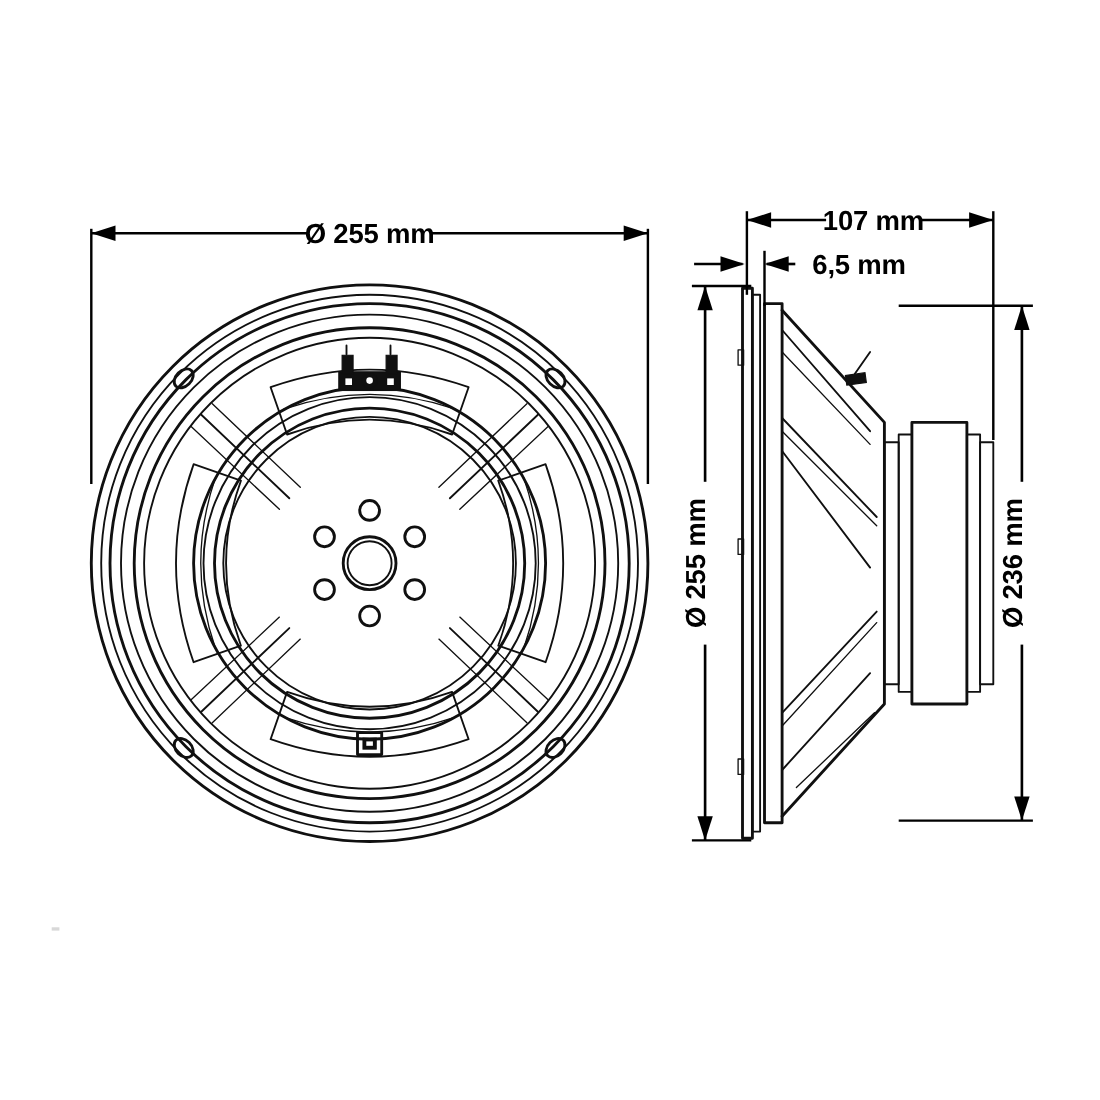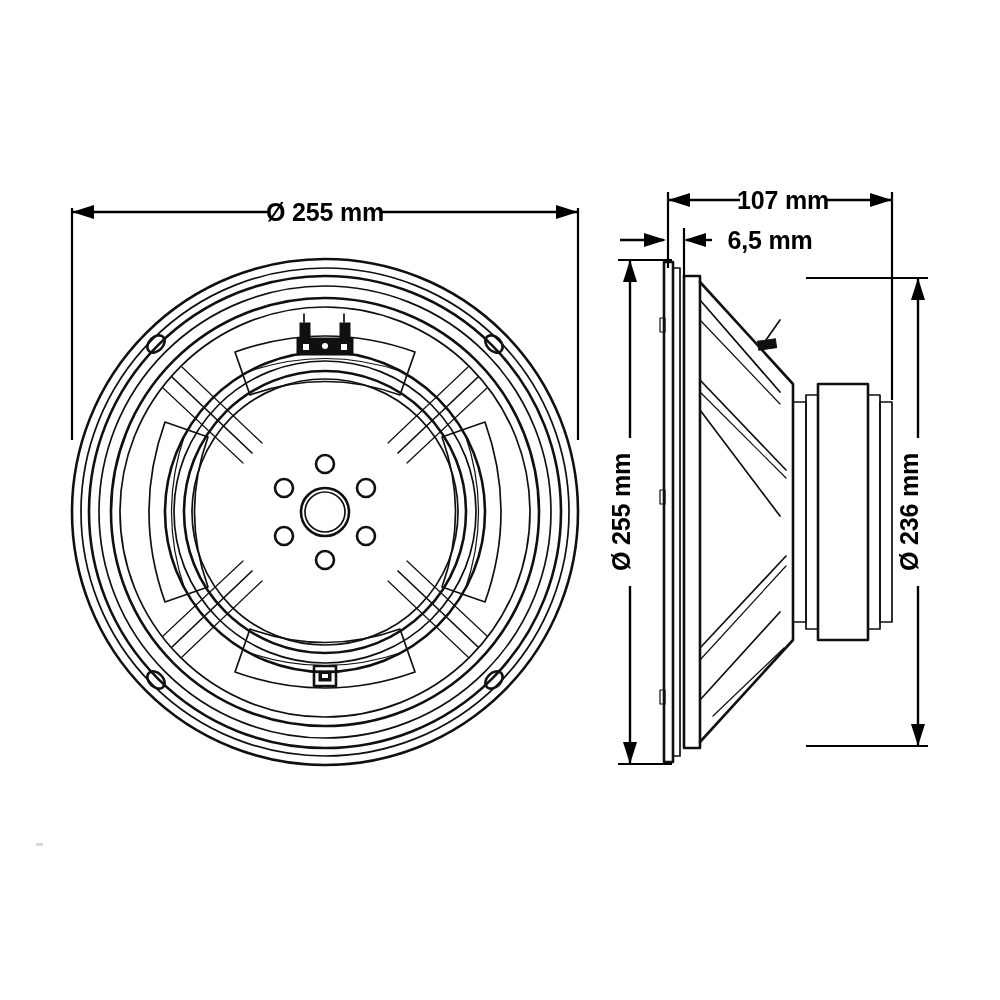--- a/index.html
+++ b/index.html
@@ -15,20 +15,21 @@
     overflow: hidden;
     position: relative;
   }
   #drawing-root {
     position: absolute;
     left: 0;
     top: 0;
     width: 908px;
     height: 1000px;
     background: #ffffff;
+    padding-left: 11px;
   }
   svg#tech-drawing {
     display: block;
     width: 1000px;
     height: 1000px;
     background: #ffffff;
   }
   .part-line {
     fill: none;
     stroke: #101010;

